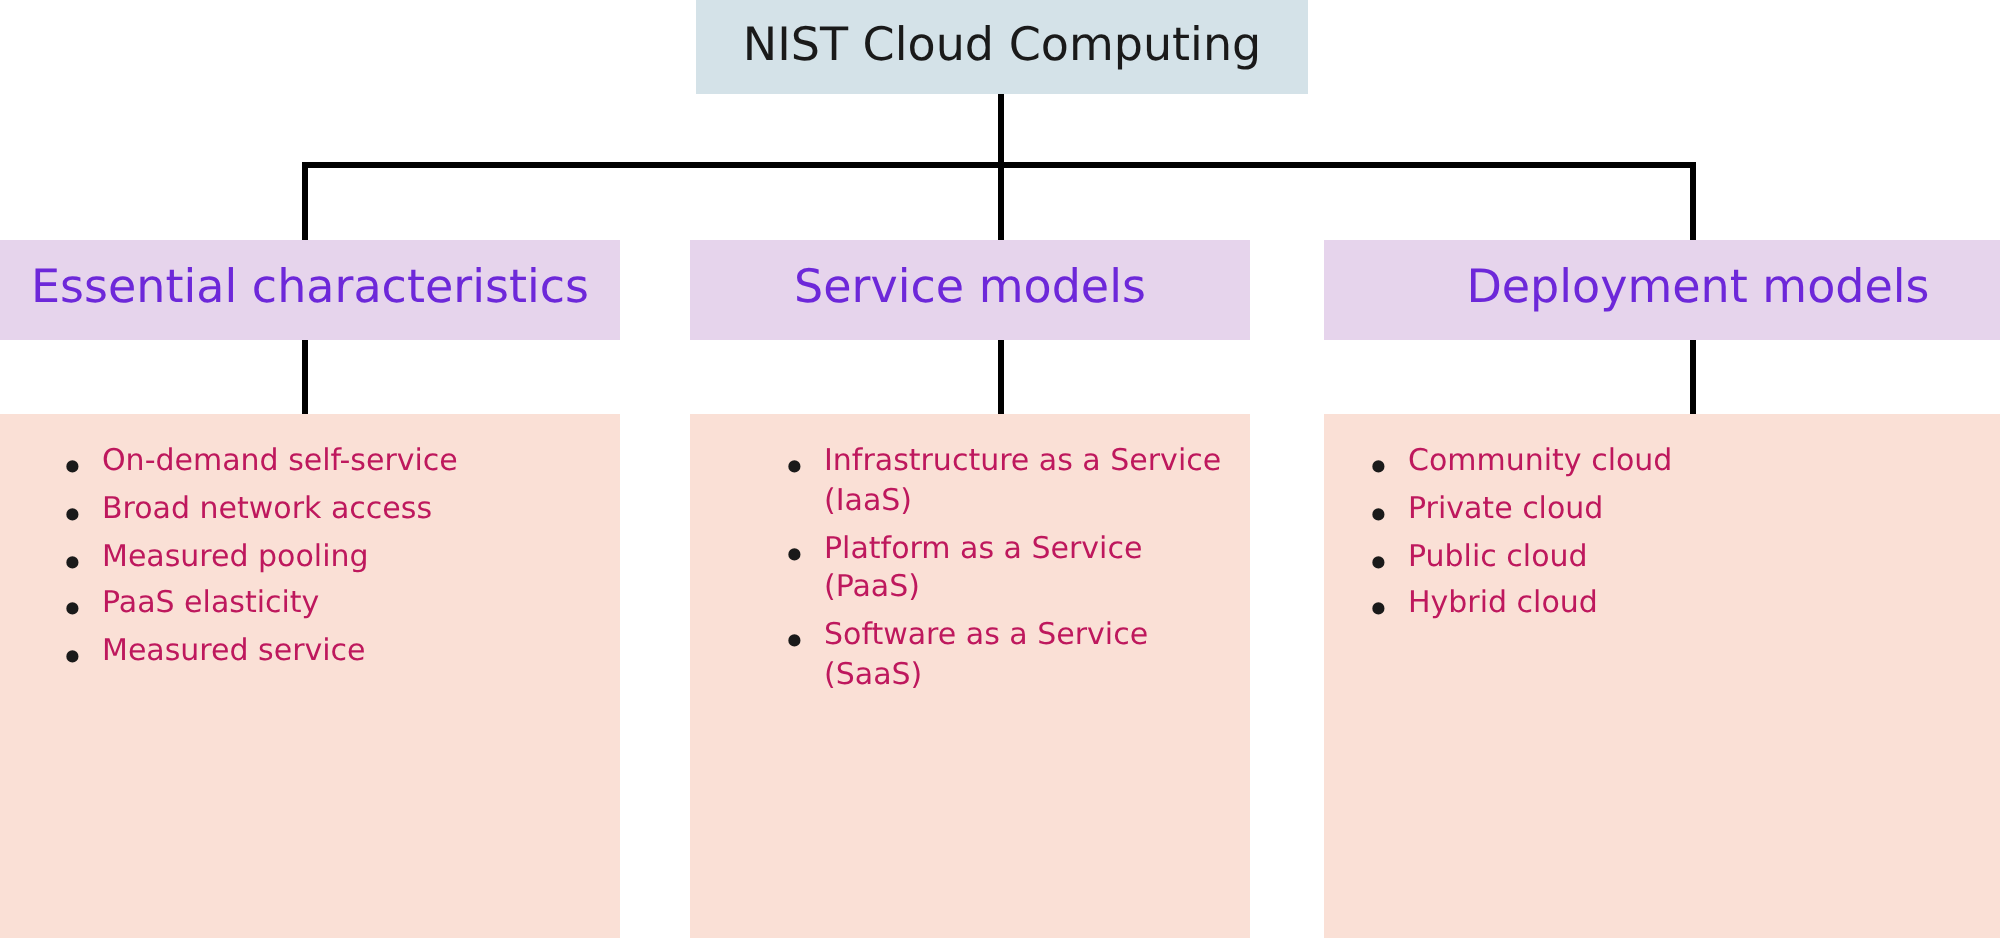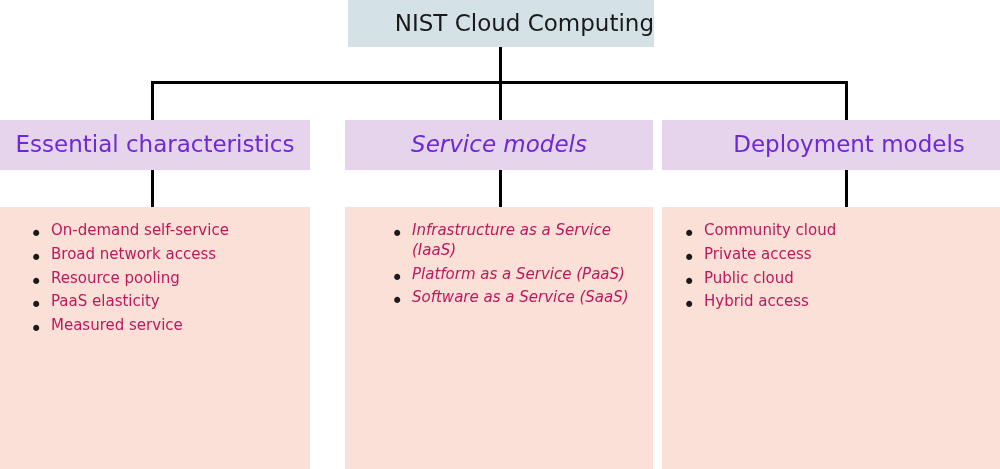--- a/index.html
+++ b/index.html
@@ -26,21 +26,21 @@
   
   .root-box {
     position: absolute;
     left: 348px;
     top: 0px;
     width: 306px;
     height: 47px;
     background: #d4e2e8;
     display: flex;
     align-items: center;
-    justify-content: flex-end;
+    justify-content: center;
     box-sizing: border-box;
   }
   .root-box .root-label {
     font-size: 23px;
     line-height: 1.1;
     color: #1a1a1a;
     white-space: nowrap;
   }
 
   
@@ -63,21 +63,21 @@
   .link-left   { left: 151px; top: 170px; height: 38px; }
   .link-center { left: 499px; top: 170px; height: 38px; }
   .link-right  { left: 845px; top: 170px; height: 38px; }
 
   
   .column {
     position: absolute;
     top: 120px;
   }
   .col-1 { left: 0px;   width: 310px; }
-  .col-2 { left: 345px; width: 308px; font-style: italic; }
+  .col-2 { left: 345px; width: 280px; }
   .col-3 { left: 662px; width: 374px; }
 
   .header-box {
     height: 50px;
     background: #e6d4ec;
     display: flex;
     align-items: center;
     justify-content: center;
     box-sizing: border-box;
   }
@@ -148,21 +148,21 @@
   <div class="line line-v link-right"></div>
 
   <div class="column col-1">
     <div class="header-box">
       <span class="header-label">Essential characteristics</span>
     </div>
     <div class="content-box">
       <ul class="bullet-list">
         <li>On-demand self-service</li>
         <li>Broad network access</li>
-        <li>Resource pooling</li>
+        <li>Measured pooling</li>
         <li>PaaS elasticity</li>
         <li>Measured service</li>
       </ul>
     </div>
   </div>
 
   <div class="column col-2">
     <div class="header-box">
       <span class="header-label">Service models</span>
     </div>
@@ -175,20 +175,20 @@
     </div>
   </div>
 
   <div class="column col-3">
     <div class="header-box">
       <span class="header-label">Deployment models</span>
     </div>
     <div class="content-box">
       <ul class="bullet-list">
         <li>Community cloud</li>
-        <li>Private access</li>
+        <li>Private cloud</li>
         <li>Public cloud</li>
-        <li>Hybrid access</li>
+        <li>Hybrid cloud</li>
       </ul>
     </div>
   </div>
 
 </div>
 
 </body></html>

